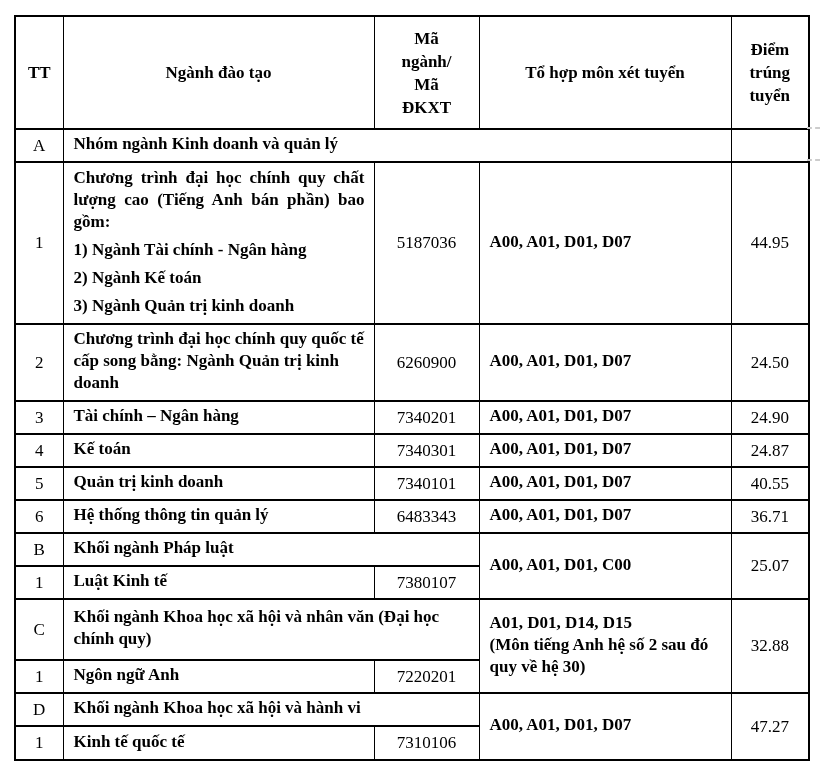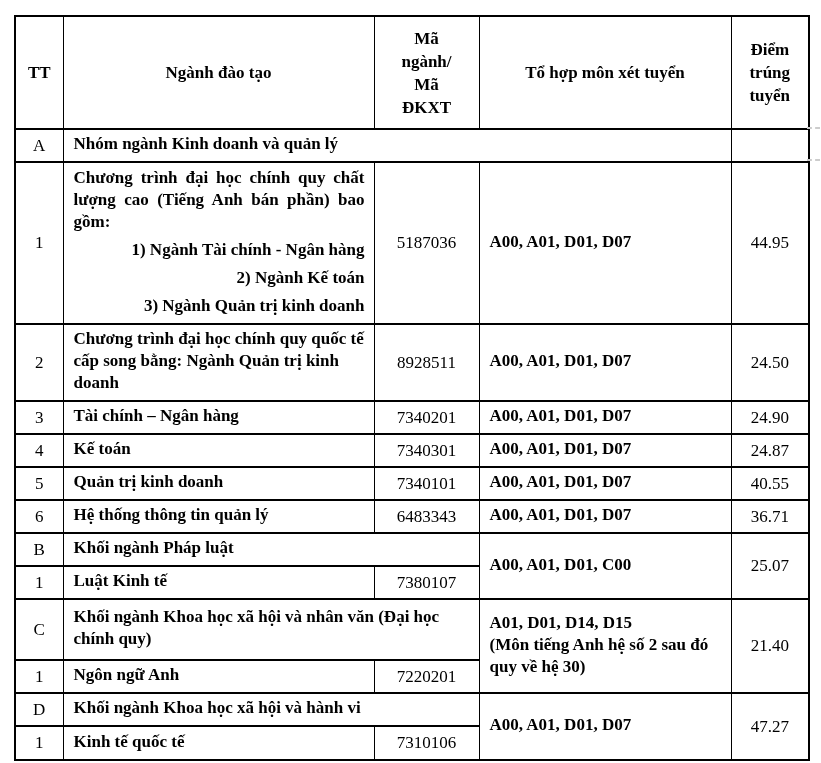--- a/index.html
+++ b/index.html
@@ -37,21 +37,21 @@
     line-height: 23px;
     padding: 5px 2px;
     white-space: pre-line;
   }
   .score-table td {
     line-height: 22px;
     white-space: pre-line;
   }
   td.align-center { text-align: center; padding: 3px 2px; }
   td.align-left   { text-align: left;   padding: 3px 9px 6px 10px; font-weight: bold; }
-  td .block { margin: 0; text-align: right; }
+  td .block { margin: 0; }
   td .block + .block { margin-top: 6px; }
   td .block.justified { text-align: justify; }
 
   .stray-gridline {
     position: absolute;
     left: 807px; width: 13px; height: 0;
     border-top: 2px dashed #cccccc;
   }
   .stray-gridline.g1 { top: 127px; }
   .stray-gridline.g2 { top: 159px; }
@@ -92,21 +92,21 @@
         <tr style="height: 162px;">
           <td class="align-center">1</td>
           <td class="align-left"><div class="block justified">Chương trình đại học chính quy chất lượng cao (Tiếng Anh bán phần) bao gồm:</div><div class="block">1) Ngành Tài chính - Ngân hàng</div><div class="block">2) Ngành Kế toán</div><div class="block">3) Ngành Quản trị kinh doanh</div></td>
           <td class="align-center">5187036</td>
           <td class="align-left">A00, A01, D01, D07</td>
           <td class="align-center">44.95</td>
         </tr>
         <tr style="height: 76px;">
           <td class="align-center">2</td>
           <td class="align-left">Chương trình đại học chính quy quốc tế cấp song bằng: Ngành Quản trị kinh doanh</td>
-          <td class="align-center">8928511</td>
+          <td class="align-center">6260900</td>
           <td class="align-left">A00, A01, D01, D07</td>
           <td class="align-center">24.50</td>
         </tr>
         <tr style="height: 32px;">
           <td class="align-center">3</td>
           <td class="align-left">Tài chính – Ngân hàng</td>
           <td class="align-center">7340201</td>
           <td class="align-left">A00, A01, D01, D07</td>
           <td class="align-center">24.90</td>
         </tr>
@@ -140,21 +140,21 @@
         <tr style="height: 33px;">
           <td class="align-center">1</td>
           <td class="align-left">Luật Kinh tế</td>
           <td class="align-center">7380107</td>
         </tr>
         <tr style="height: 61px;">
           <td class="align-center">C</td>
           <td colspan="2" class="align-left">Khối ngành Khoa học xã hội và nhân văn (Đại học chính quy)</td>
           <td rowspan="2" class="align-left">A01, D01, D14, D15
 (Môn tiếng Anh hệ số 2 sau đó quy về hệ 30)</td>
-          <td rowspan="2" class="align-center">21.40</td>
+          <td rowspan="2" class="align-center">32.88</td>
         </tr>
         <tr style="height: 32px;">
           <td class="align-center">1</td>
           <td class="align-left">Ngôn ngữ Anh</td>
           <td class="align-center">7220201</td>
         </tr>
         <tr style="height: 32px;">
           <td class="align-center">D</td>
           <td colspan="2" class="align-left">Khối ngành Khoa học xã hội và hành vi</td>
           <td rowspan="2" class="align-left">A00, A01, D01, D07</td>

